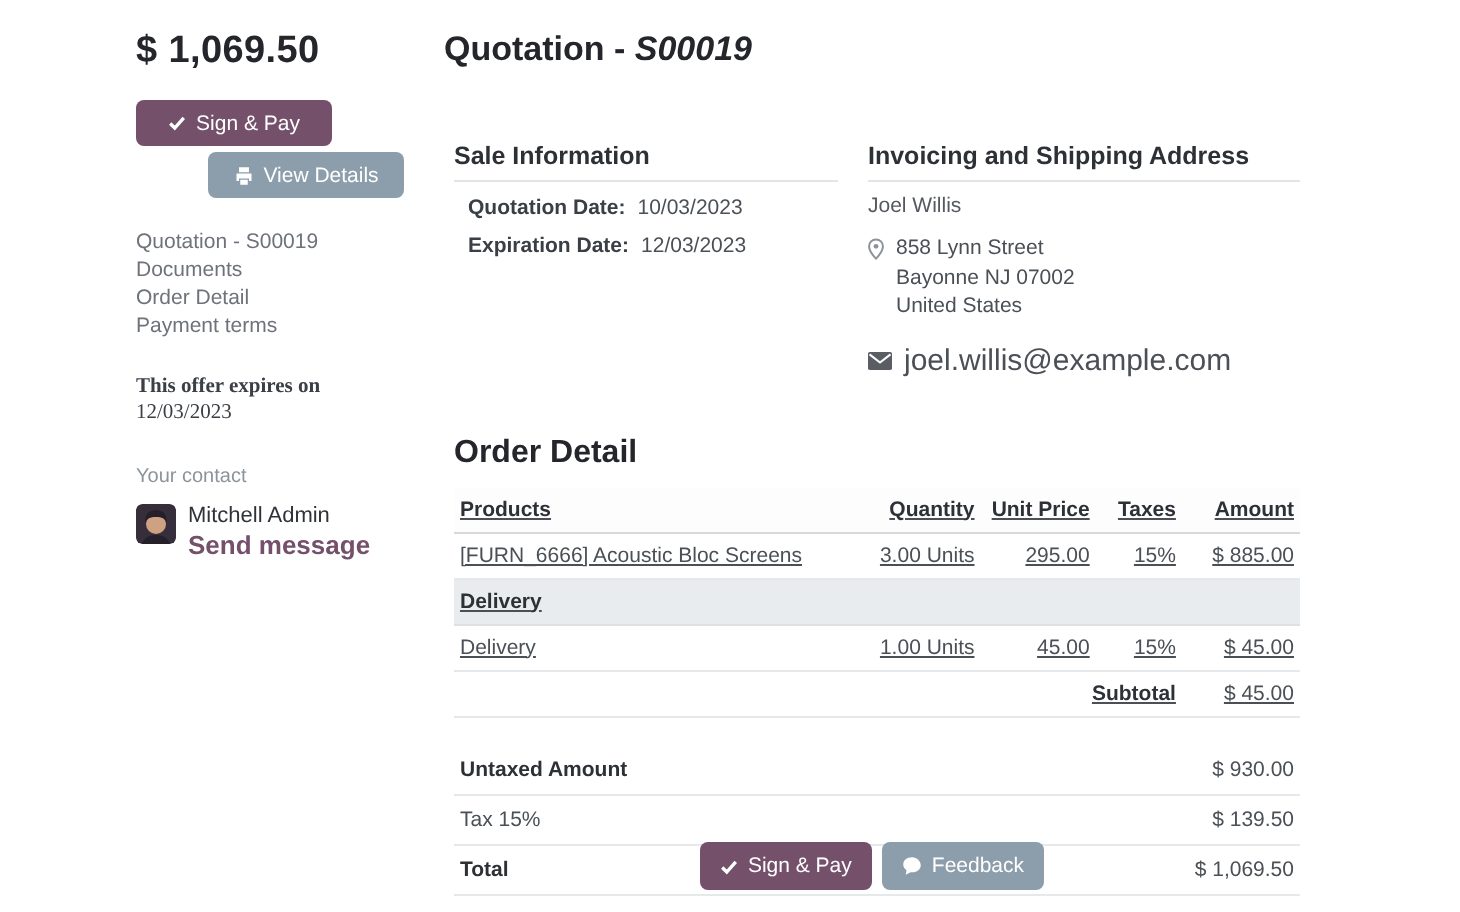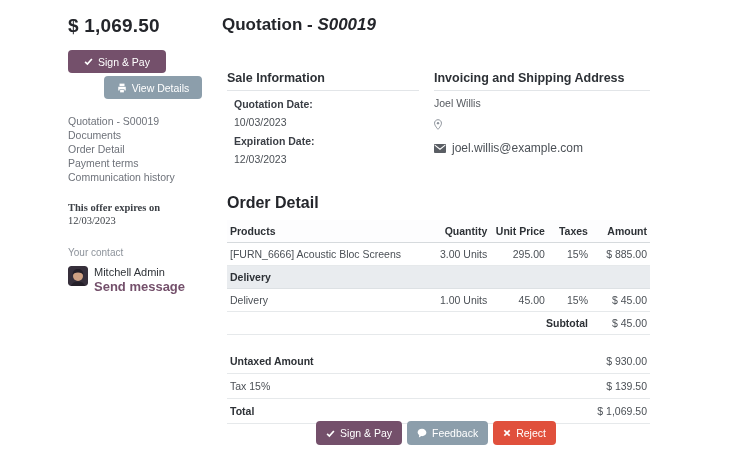--- a/index.html
+++ b/index.html
@@ -34,32 +34,32 @@
 
   
   .main { position:absolute; left:222px; top:15px; width:428px; }
   .title { font-size:17px; font-weight:600; color:#24262b; }
   .title .ref { font-style:italic; }
   .cols { display:flex; gap:15px; margin-top:36px; padding-left:5px; }
   .col-sale { width:192px; flex:0 0 auto; }
   .col-addr { flex:1; }
   .sec-head { font-size:12.5px; font-weight:700; color:#2d3136; padding-bottom:5px;
               border-bottom:1px solid #e2e5e8; }
-  .kv { display:flex; gap:6px; margin-top:7px; padding-left:7px; font-size:10.5px;flex-direction:column; }
+  .kv { display:flex; gap:6px; margin-top:7px; padding-left:7px; font-size:10.5px; }
   .kv .k { font-weight:700; color:#3a3e45; }
   .kv .v { color:#4b5056; }
   .addr-name { font-size:10.5px; color:#55595f; margin-top:6px; }
   .addr-block { display:flex; gap:6px; margin-top:8px; font-size:10.5px; line-height:14.5px; color:#4b5056; }
   .addr-block .pin { margin-top:2px; color:#8d939b; }
-  .email-row { display:flex; gap:6px; align-items:center; margin-top:11px; font-size:12px; color:#4b5056; }
+  .email-row { display:flex; gap:6px; align-items:center; margin-top:11px; font-size:15px; color:#4b5056; }
   .email-row .env { color:#5a5e64; display:flex; }
 
   .order-head { font-size:16px; font-weight:600; color:#24262b; margin-top:29px; padding-left:5px; }
   table { border-collapse:collapse; width:423px; margin-left:5px; font-size:10.5px; }
-  .order-table { margin-top:8px; }
+  .order-table { margin-top:8px;text-decoration:underline; }
   th, td { padding:5px 3px; color:#4b5056; }
   th { font-weight:700; color:#2d3136; text-align:left; border-bottom:1px solid #d6dadd; background:#fdfdfe; }
   .num { text-align:right; }
   .order-table td { border-bottom:1px solid #e6e9eb; }
   .section-row td { background:#e9ecef; font-weight:700; color:#2d3136; border-bottom:1px solid #dde1e4; }
   .bold { font-weight:700; color:#2d3136; }
   .totals-table { margin-top:14px; }
   .totals-table td { border-bottom:1px solid #e6e9eb; padding:6px 3px; }
 
   .footer { position:absolute; left:222px; top:421px; width:428px;
@@ -98,21 +98,20 @@
           </svg>
       </span>
       <span>View Details</span>
     </button>
 
     <div class="nav">
       <a class="nav-link">Quotation - S00019</a>
       <a class="nav-link">Documents</a>
       <a class="nav-link">Order Detail</a>
       <a class="nav-link">Payment terms</a>
-      <a class="nav-link">Communication history</a>
     </div>
 
     <div class="expiry">
       <div class="expiry-title">This offer expires on</div>
       <div class="expiry-date">12/03/2023</div>
     </div>
 
     <div class="contact-title">Your contact</div>
     <div class="contact-row">
       <span class="avatar">
@@ -152,20 +151,25 @@
       <div class="col-addr">
         <div class="sec-head">Invoicing and Shipping Address</div>
         <div class="addr-name">Joel Willis</div>
         <div class="addr-block">
           <span class="pin icon">
             <svg width="8" height="11" viewBox="0 0 12 16">
                 <path d="M6 .8C3.1.8.8 3.1.8 6c0 3.9 5.2 9.2 5.2 9.2S11.2 9.9 11.2 6C11.2 3.1 8.9.8 6 .8z" fill="none" stroke="currentColor" stroke-width="1.5"></path>
                 <circle cx="6" cy="6" r="1.8" fill="currentColor"></circle>
               </svg>
           </span>
+          <div>
+            <div>858 Lynn Street</div>
+            <div>Bayonne NJ 07002</div>
+            <div>United States</div>
+          </div>
         </div>
         <div class="email-row">
           <span class="env icon">
             <svg width="12" height="9" viewBox="0 0 16 12">
                 <rect width="16" height="12" rx="1.2" fill="currentColor"></rect>
                 <path d="M1 1.6 8 7l7-5.4" stroke="#fff" stroke-width="1.4" fill="none"></path>
               </svg>
           </span>
           <span>joel.willis@example.com</span>
         </div>
@@ -244,23 +248,15 @@
       <span>Sign &amp; Pay</span>
     </button>
     <button class="foot-btn secondary">
       <span class="icon">
         <svg width="10" height="10" viewBox="0 0 16 16" fill="#fff">
             <path d="M8 1C3.9 1 1 3.5 1 6.7c0 1.8 1 3.4 2.6 4.4L3 15l3.9-2.1c.4 0 .7.1 1.1.1 4.1 0 7-2.5 7-5.7S12.1 1 8 1z"></path>
           </svg>
       </span>
       <span>Feedback</span>
     </button>
-    <button class="foot-btn danger">
-      <span class="icon">
-        <svg width="8" height="8" viewBox="0 0 12 12">
-            <path d="M2 2l8 8M10 2l-8 8" stroke="#fff" stroke-width="2.6"></path>
-          </svg>
-      </span>
-      <span>Reject</span>
-    </button>
   </div>
 
 </div>
 
 </body></html>

